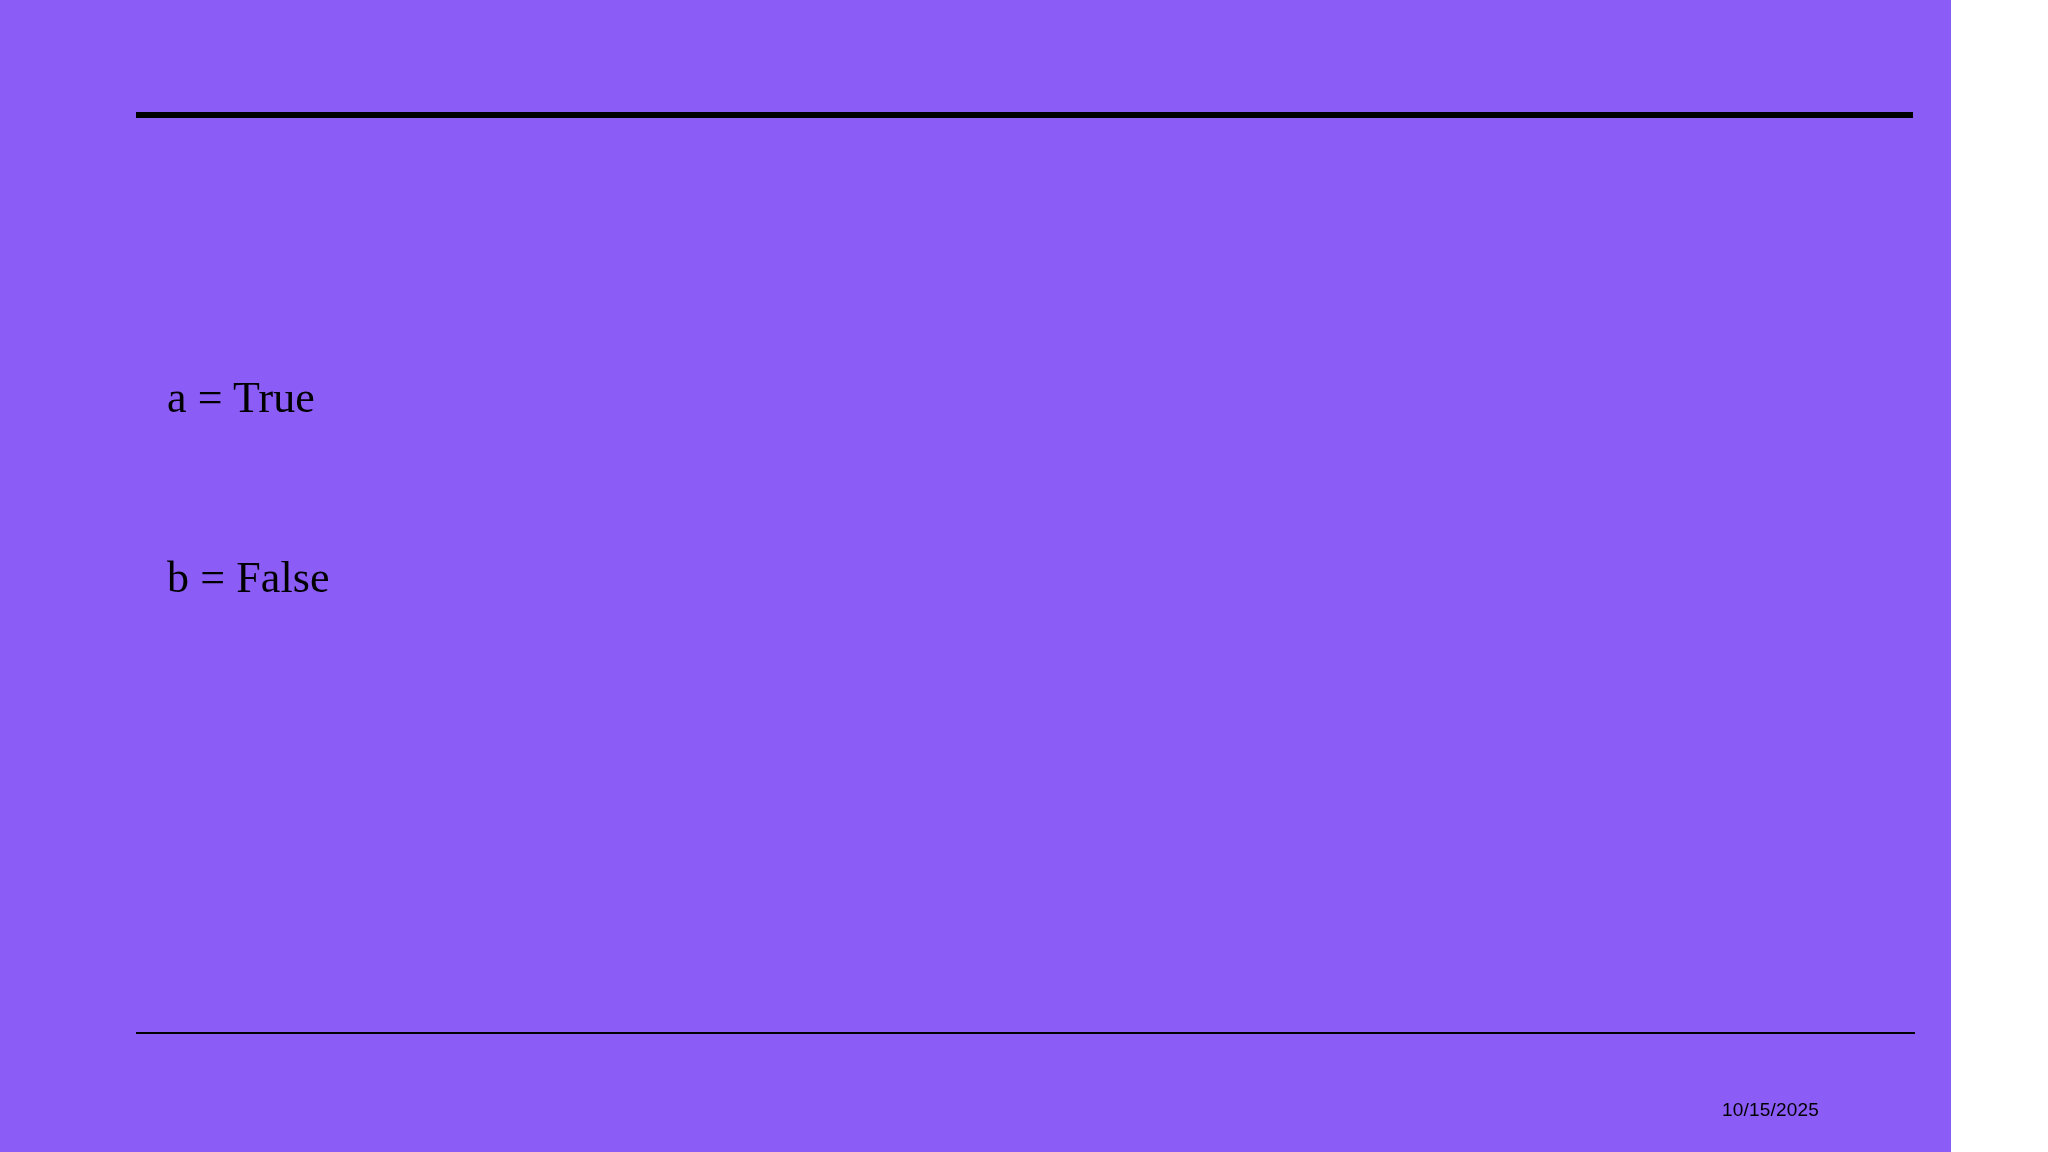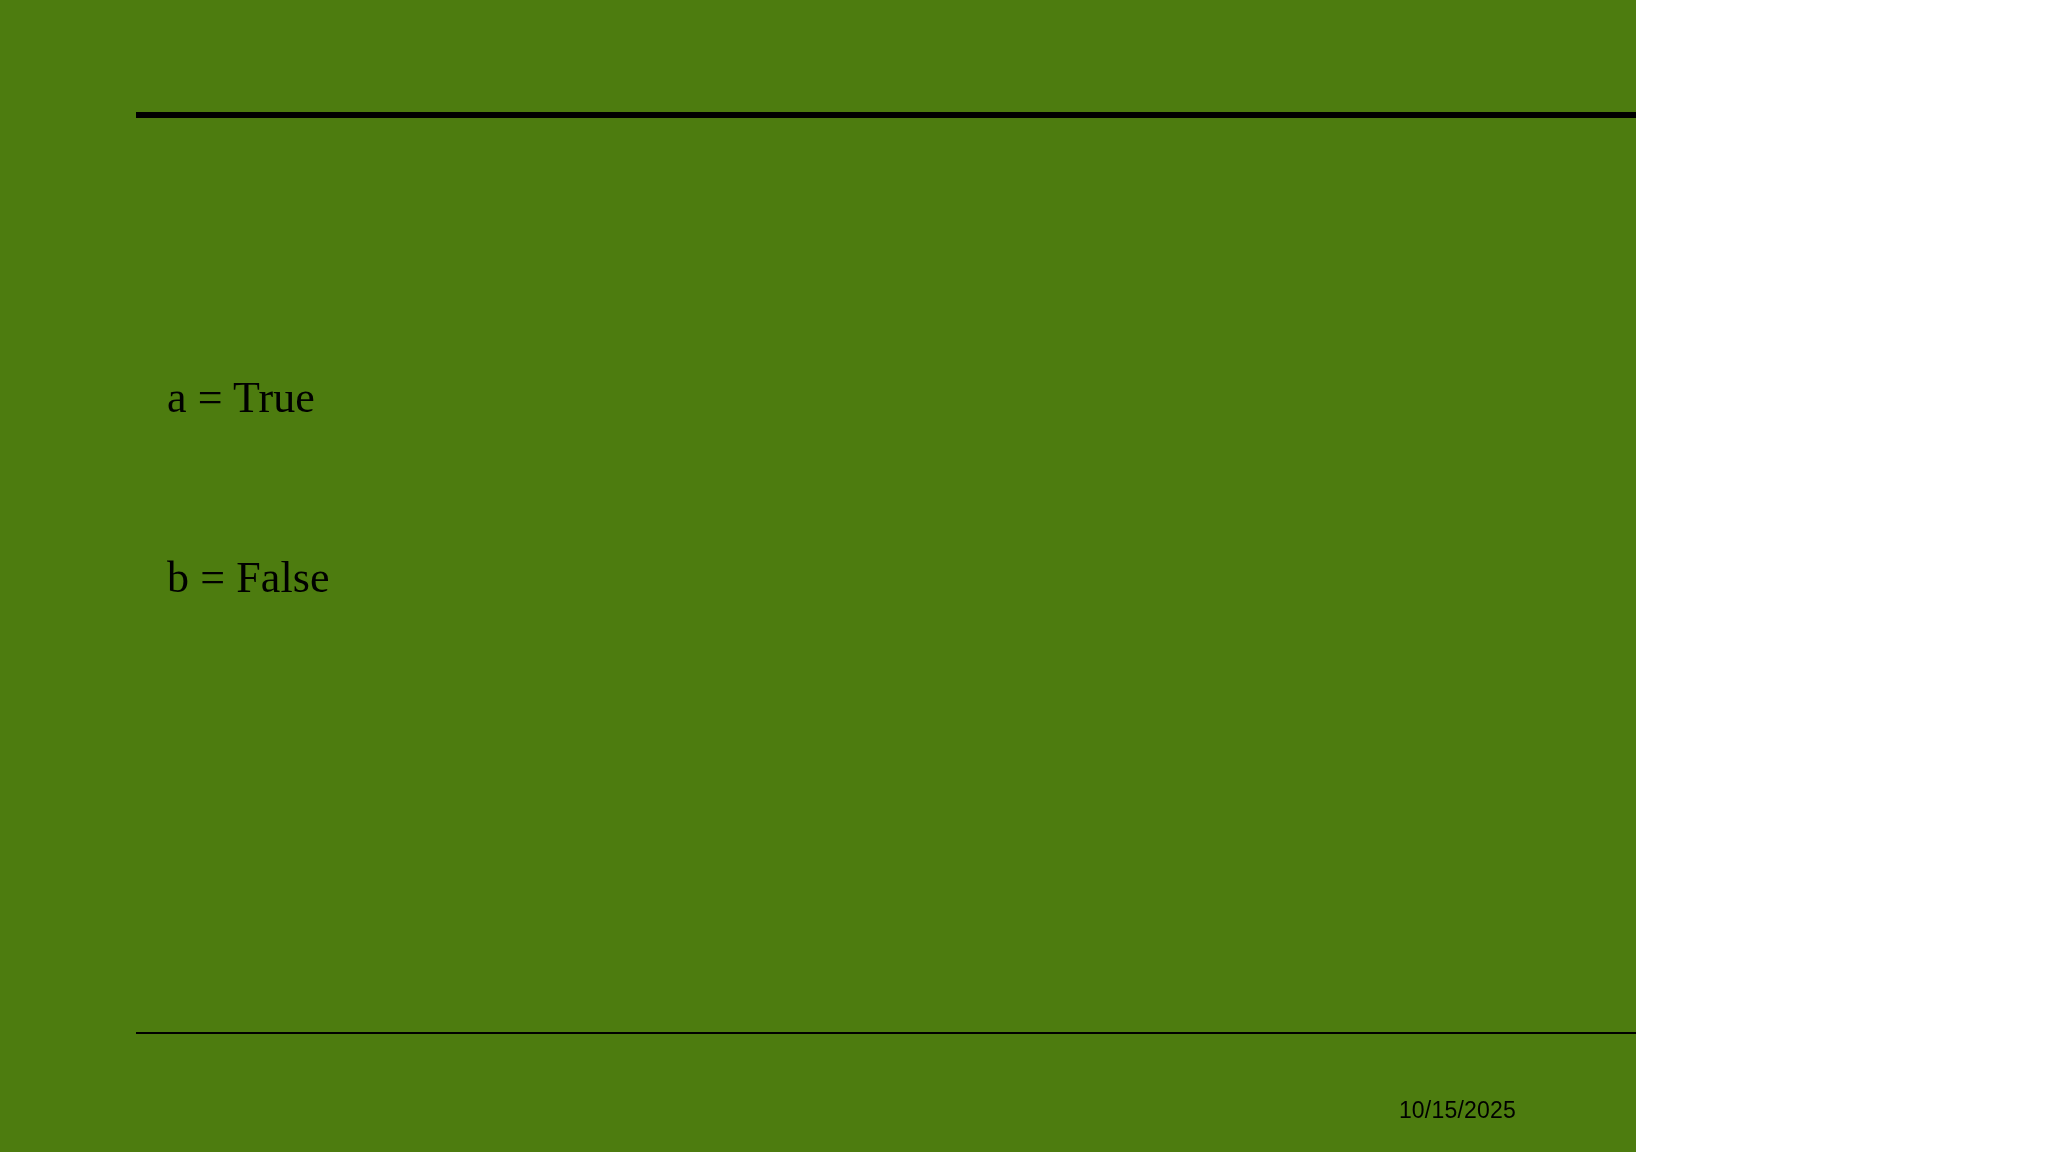--- a/index.html
+++ b/index.html
@@ -8,23 +8,23 @@
     padding: 0;
     background: #ffffff;
   }
   body {
     font-family: "Liberation Serif", "DejaVu Serif", serif;
     color: #000000;
     -webkit-font-smoothing: antialiased;
   }
   .slide {
     position: relative;
-    width: 1636px;
+    width: 1951px;
     height: 1152px;
-    background: #4d7c0f;
+    background: #8b5cf6;
     overflow: hidden;
   }
 
   
   .rule-top {
     position: absolute;
     left: 136px;
     top: 112px;
     width: 1777px;
     height: 6px;
@@ -61,24 +61,24 @@
     min-height: 60px;
   }
   .block-gap {
     display: block;
     height: 120px;
   }
 
   
   .footer-date {
     position: absolute;
-    right: 120px;
+    right: 132px;
     top: 1098px;
     font-family: "Liberation Sans", "DejaVu Sans", sans-serif;
-    font-size: 23px;
+    font-size: 19px;
     line-height: 24px;
     color: #000000;
     letter-spacing: 0.2px;
     text-align: right;
   }
 </style>
 </head>
 <body>
 
 <div class="slide">

